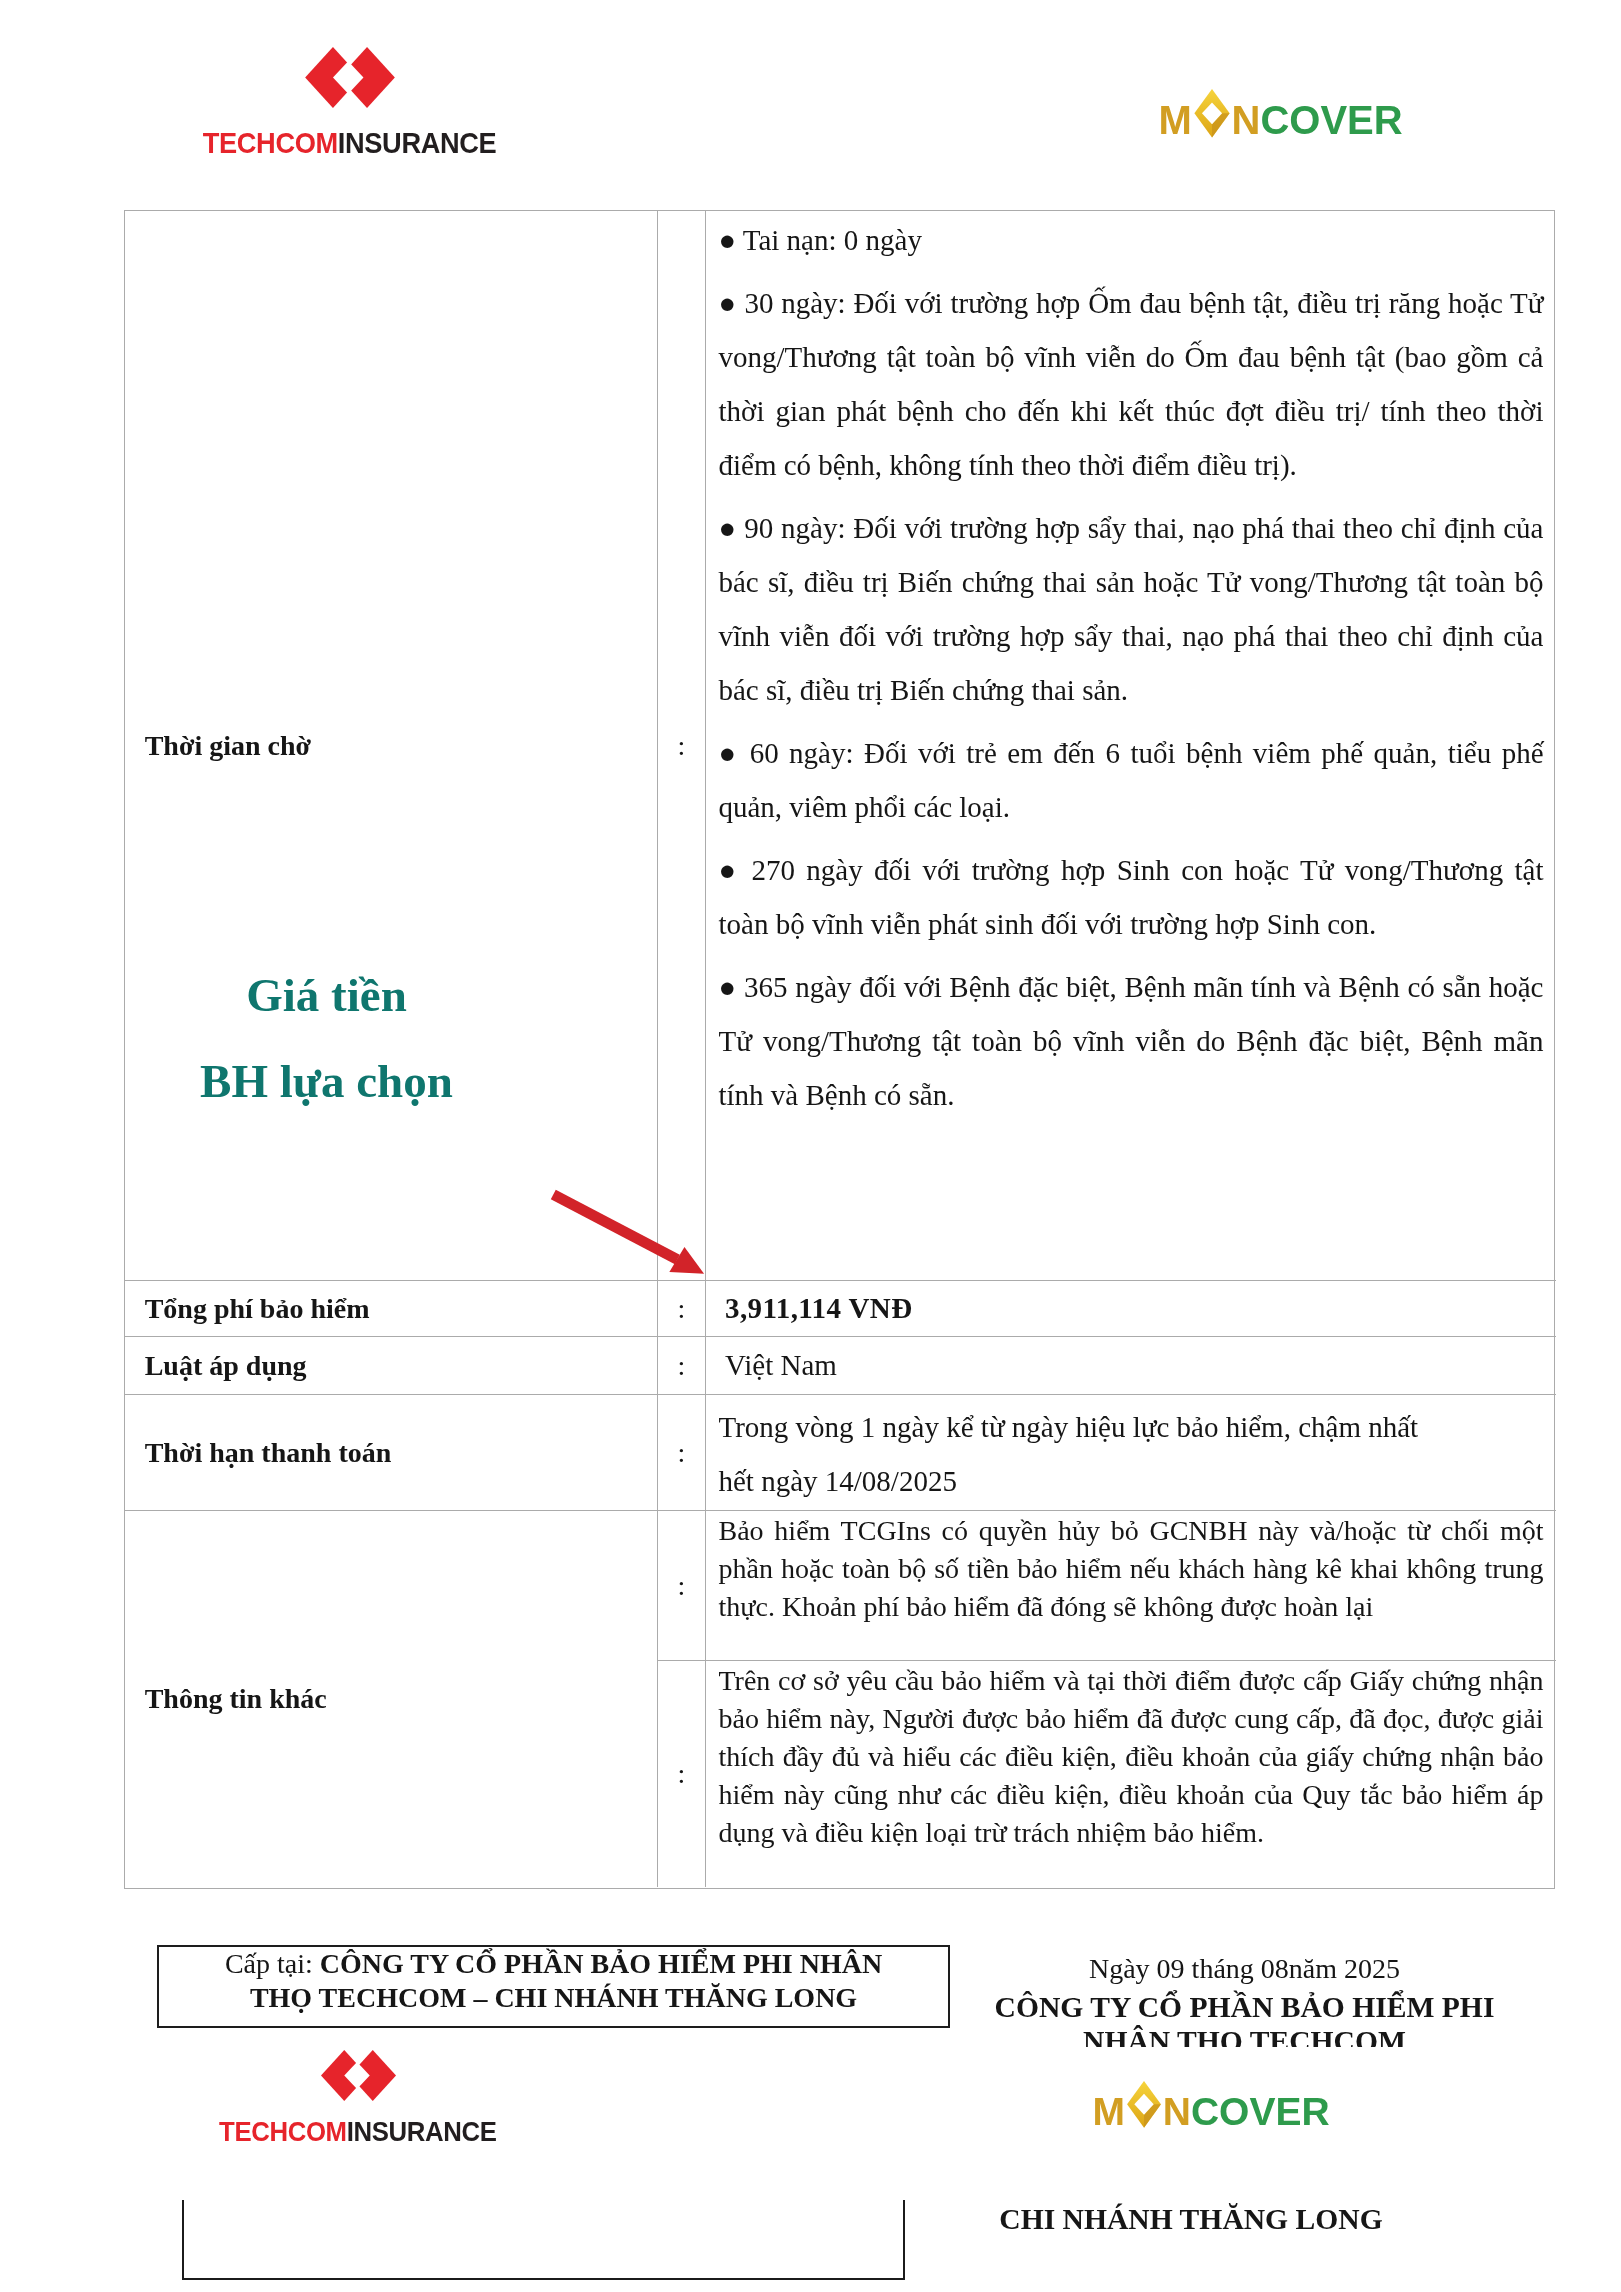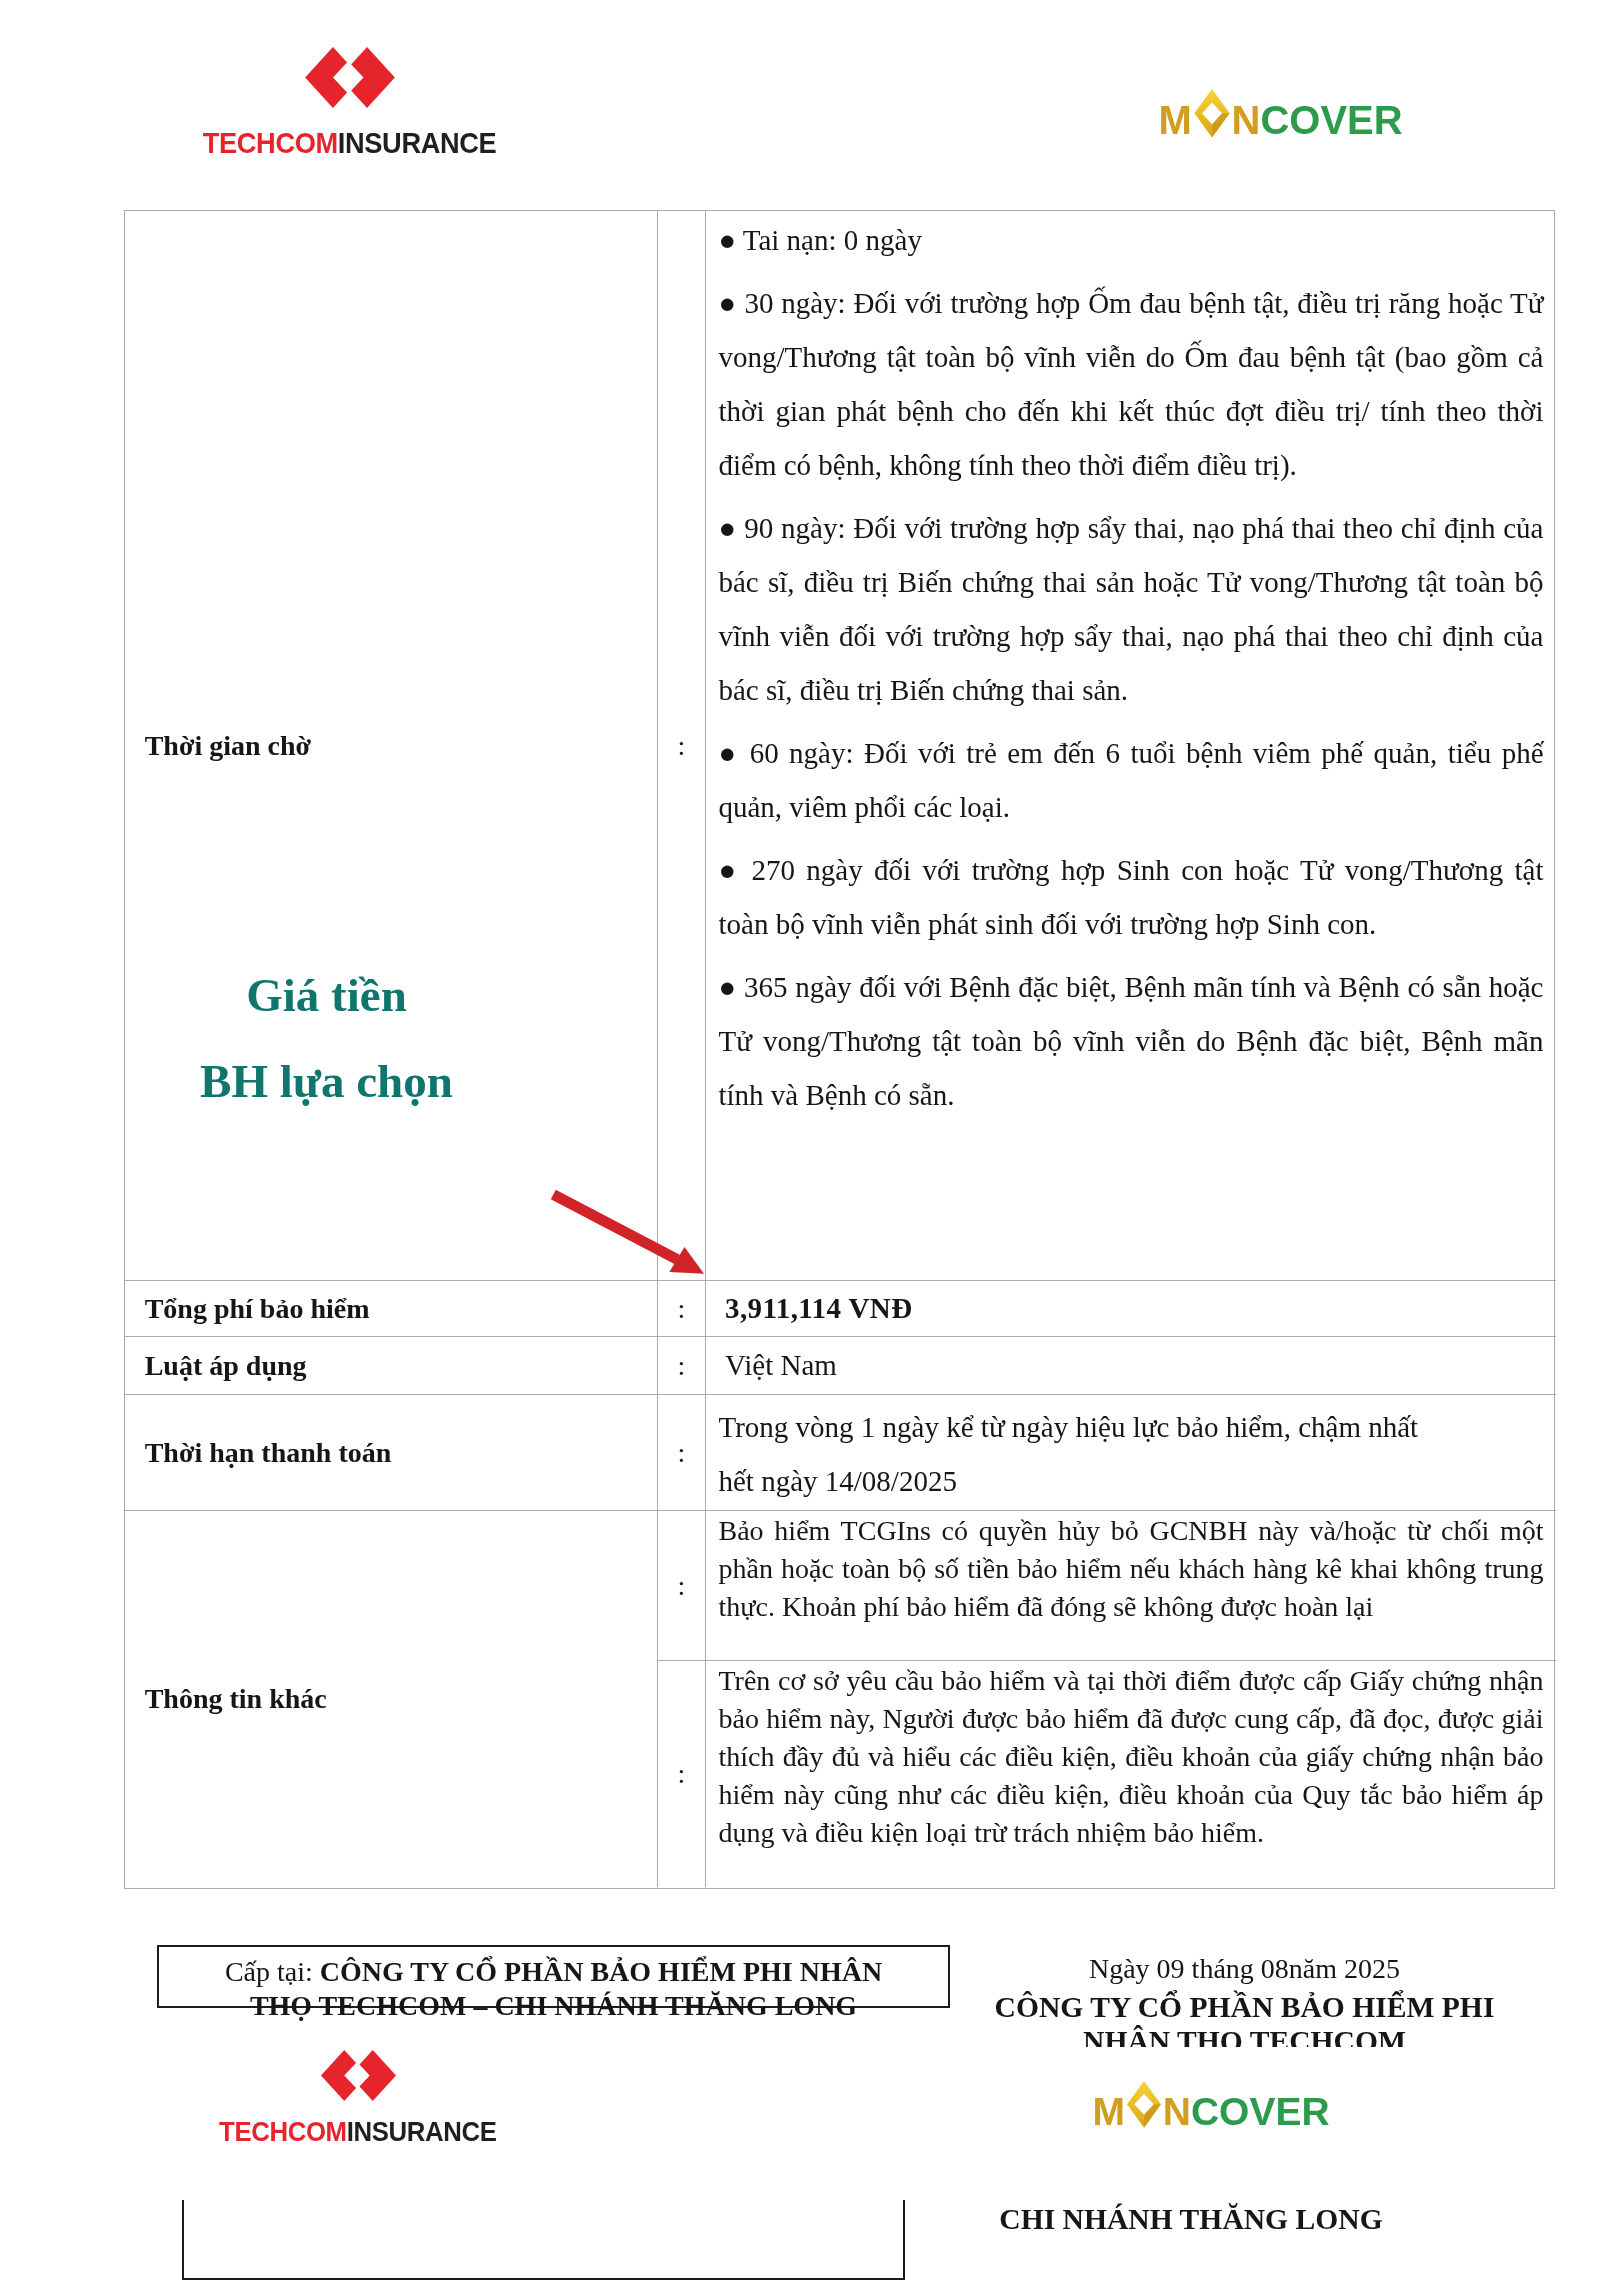--- a/index.html
+++ b/index.html
@@ -39,23 +39,23 @@
   .content p{margin:0 0 9px 0;text-align:justify;}
   .lines{padding:4.5px 12.5px 0 12.5px;font-size:29px;line-height:54px;}
   .sub{padding:0.9px 12.5px 0 12.5px;font-size:28px;line-height:38px;text-align:justify;}
 
   
   .annotation{position:absolute;left:116px;top:952px;width:421px;text-align:center;
               font-weight:bold;font-size:47px;line-height:86px;color:#0f766e;}
   .arrow-wrap{position:absolute;left:519px;top:1173px;width:206px;height:116px;}
 
   
-  .issued-box{position:absolute;left:157px;top:1945px;width:793px;height:63px;
+  .issued-box{position:absolute;left:157px;top:1945px;width:793px;height:83px;
               border:2.7px solid #1d1d1d;box-sizing:border-box;text-align:center;
-              font-size:28px;line-height:34px;padding-top:8px;}
+              font-size:28px;line-height:34px;padding-top:0;}
   .issued-box b{font-weight:bold;}
   .right-block{position:absolute;left:967px;top:1951px;width:555px;text-align:center;}
   .date-line{font-size:28px;line-height:36px;}
   .company-line{font-weight:bold;font-size:29.6px;line-height:34px;margin-top:2.7px;}
   .company-clip{height:23px;overflow:hidden;font-weight:bold;font-size:29.6px;line-height:34px;}
   .branch-line{position:absolute;left:940px;top:2201px;width:502px;text-align:center;
                font-weight:bold;font-size:29.6px;line-height:36px;}
   .sig-box{position:absolute;left:182px;top:2200px;width:723px;height:80px;box-sizing:border-box;
            border-left:2.7px solid #1b1b1b;border-right:2.7px solid #1b1b1b;border-bottom:2.7px solid #1b1b1b;}
 </style>

